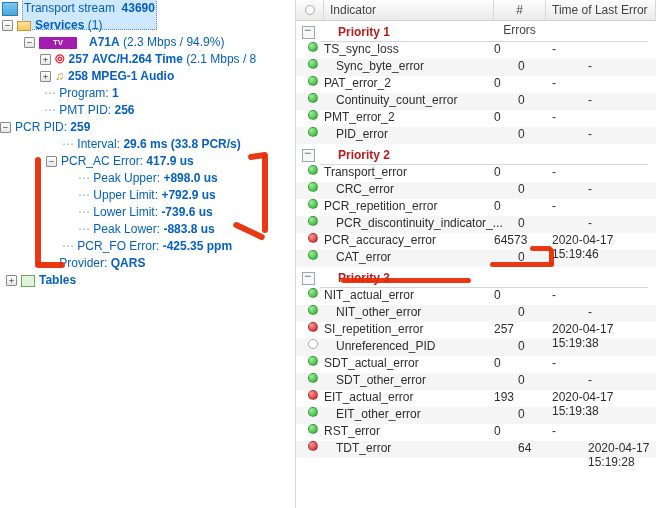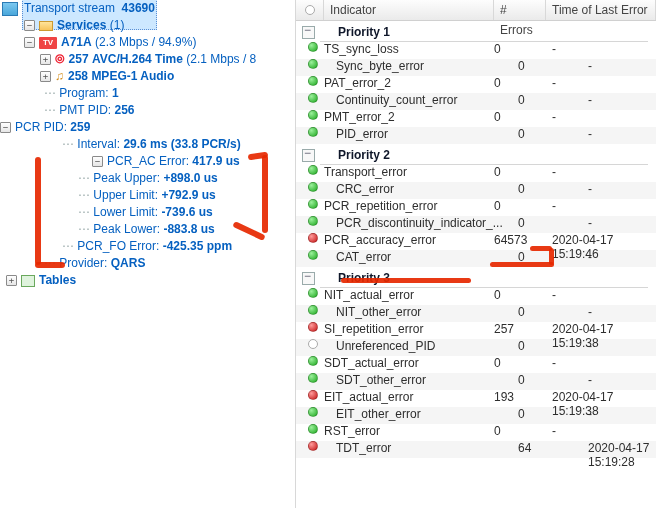--- a/index.html
+++ b/index.html
@@ -55,25 +55,25 @@
     margin-right:4px;
   }
   .serv-icon {
     display:inline-block; width:12px;height:8px;
     background:linear-gradient(#ffe49a,#f7c45b);
     border:1px solid #cc9a30;
     margin-right:4px;
   }
   .tv-icon {
     display:inline-flex; align-items:center; justify-content:center;
-    width:18px;height:12px;
-    background:#ef4444;
+    width:38px;height:12px;
+    background:#a21caf;
     color:#fff; font-size:8px; font-weight:bold;
     border-radius:1px;
-    margin-right:4px;
+    margin-right:12px;
   }
   .video-icon { color:#e23; font-weight:bold; margin-right:4px;}
   .audio-icon { color:#d48d1a; margin-right:4px; }
   .tables-icon {
     display:inline-block; width:12px;height:10px;
     background:#dff3dd; border:1px solid #6aa85d; margin-right:4px;
   }
   .link { color:#0560c0; }
   .bold { font-weight:bold; }
   .selected {
@@ -95,42 +95,42 @@
     color:#444;
     height:20px; line-height:20px;
   }
   .thead > div {
     border-right:1px solid #d8d8d8;
     padding:0 6px;
     box-sizing:border-box;
   }
   .col-dot { width:28px; }
   .col-ind { width:170px; }
-  .col-err { width:52px; text-align:left; }
+  .col-err { width:52px; text-align:center; }
   .col-time { flex:1; }
   .group-row {
     display:flex; align-items:center;
     height:22px;
     padding-left:6px;
     color:#444;
   }
   .toggle {
     display:inline-block;
     width:11px;height:11px;
     border:1px solid #9aa;
     background:#f8f8f8;
     margin-right:6px;
     position:relative;
   }
   .toggle::before{
     content:"−";
     position:absolute; top:-4px; left:1px;
     font-size:12px; color:#667;
   }
-  .group-label { font-weight:bold; color:#0f172a;padding-left:17px;}
+  .group-label { font-weight:bold; color:#b91c1c;padding-left:17px;}
   .group-underline{
      border-bottom:1px solid #d6d6d6;
      margin: -3px 8px 0 24px;
      height:1px;
   }
   .data-row {
     display:flex;
     align-items:flex-start;
     height:17px;
     padding-left:6px;
@@ -162,21 +162,21 @@
 <div class="container">
 
   <div class="tree-panel">
     <div class="row" style="padding-left:2px;">
       <span class="ts-icon"></span>
       <span class="selected">
         <span class="link">Transport stream</span>&nbsp;
         <span class="link bold">43690</span>
       </span>
     </div>
-    <div class="row" style="padding-left:24px;">
+    <div class="row" style="padding-left:2px;">
       <span class="exp open"></span>
       <span class="serv-icon"></span>
       <span class="link bold">Services</span>&nbsp;
       <span class="link">(1)</span>
     </div>
     <div class="row" style="padding-left:24px;">
       <span class="exp open"></span>
       <span class="tv-icon">TV</span>
       <span class="link bold">A71A</span>&nbsp;
       <span class="link">(2.3 Mbps / 94.9%)</span>
@@ -207,21 +207,21 @@
     <div class="row" style="">
       <span class="exp open"></span>
       <span class="link">PCR PID:</span>&nbsp;
       <span class="link bold">259</span>
     </div>
     <div class="row" style="padding-left:62px;">
       <span class="dots">⋯&nbsp;</span>
       <span class="link">Interval:</span>&nbsp;
       <span class="link bold">29.6 ms (33.8 PCR/s)</span>
     </div>
-    <div class="row" style="padding-left:92px;">
+    <div class="row" style="padding-left:46px;">
       <span class="exp open"></span>
       <span class="link">PCR_AC Error:</span>&nbsp;
       <span class="link bold">417.9 us</span>
     </div>
     <div class="row" style="padding-left:78px;">
       <span class="dots">⋯&nbsp;</span>
       <span class="link">Peak Upper:</span>&nbsp;
       <span class="link bold">+898.0 us</span>
     </div>
     <div class="row" style="padding-left:78px;">

